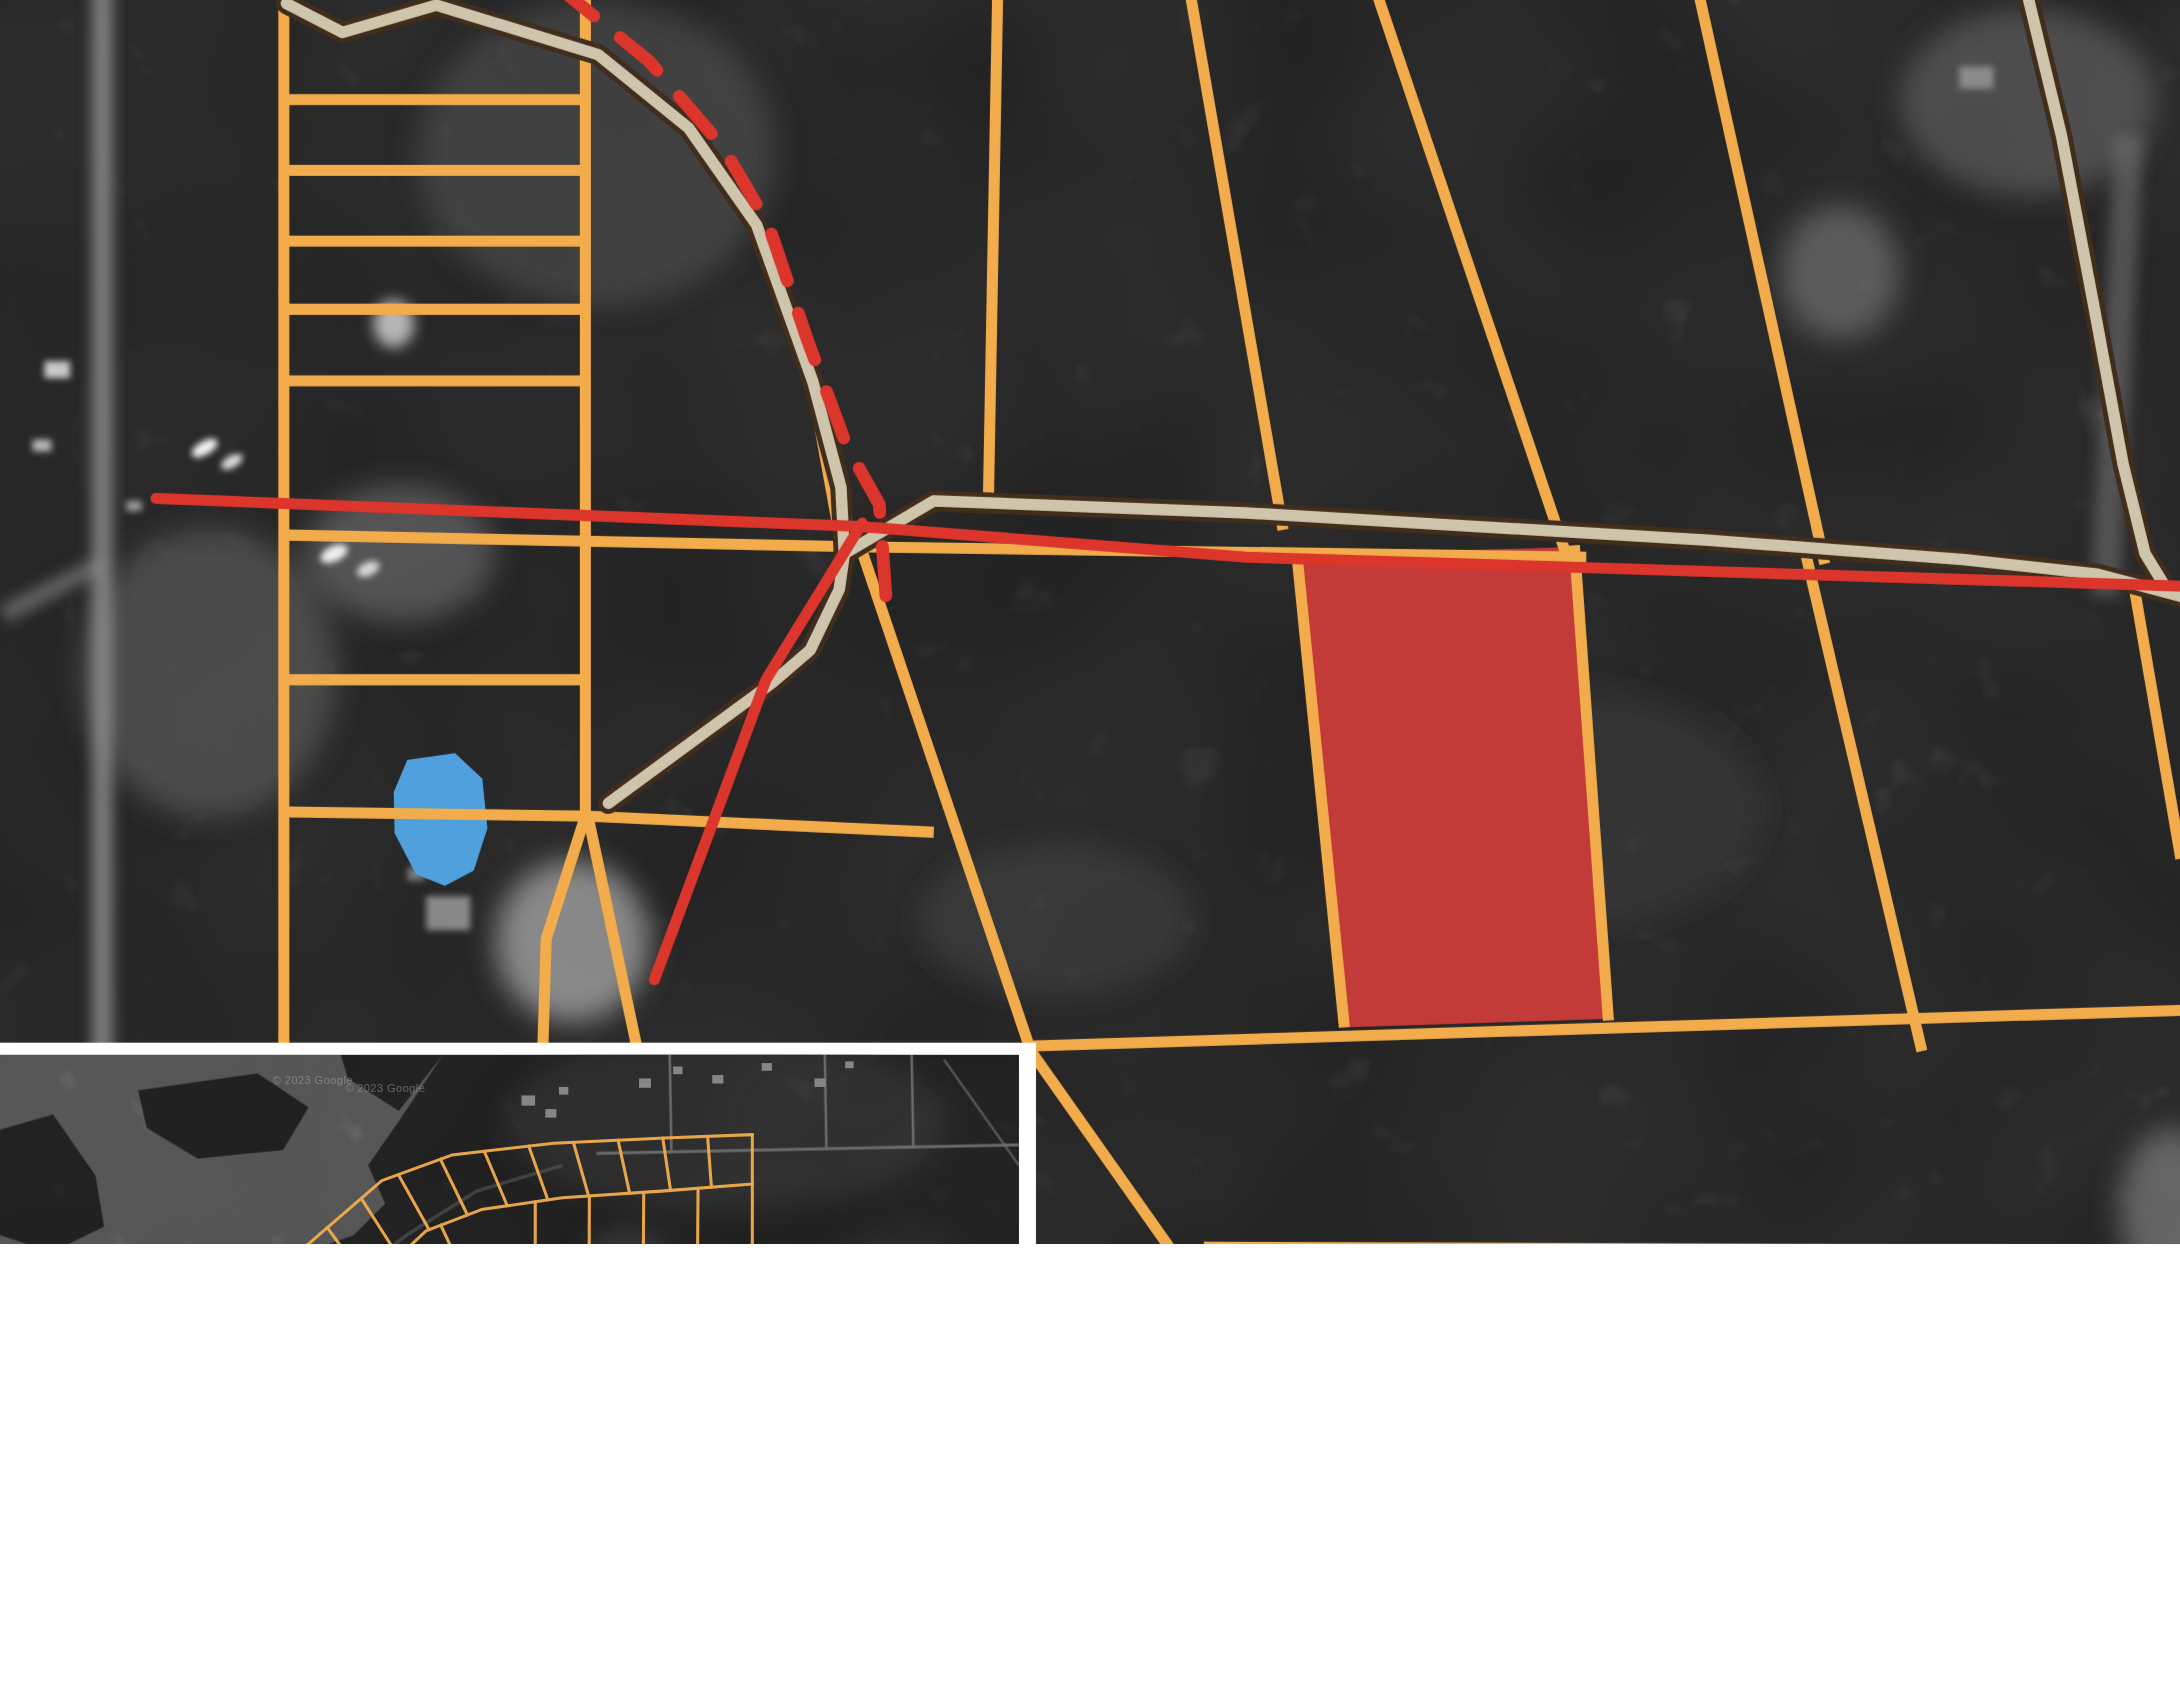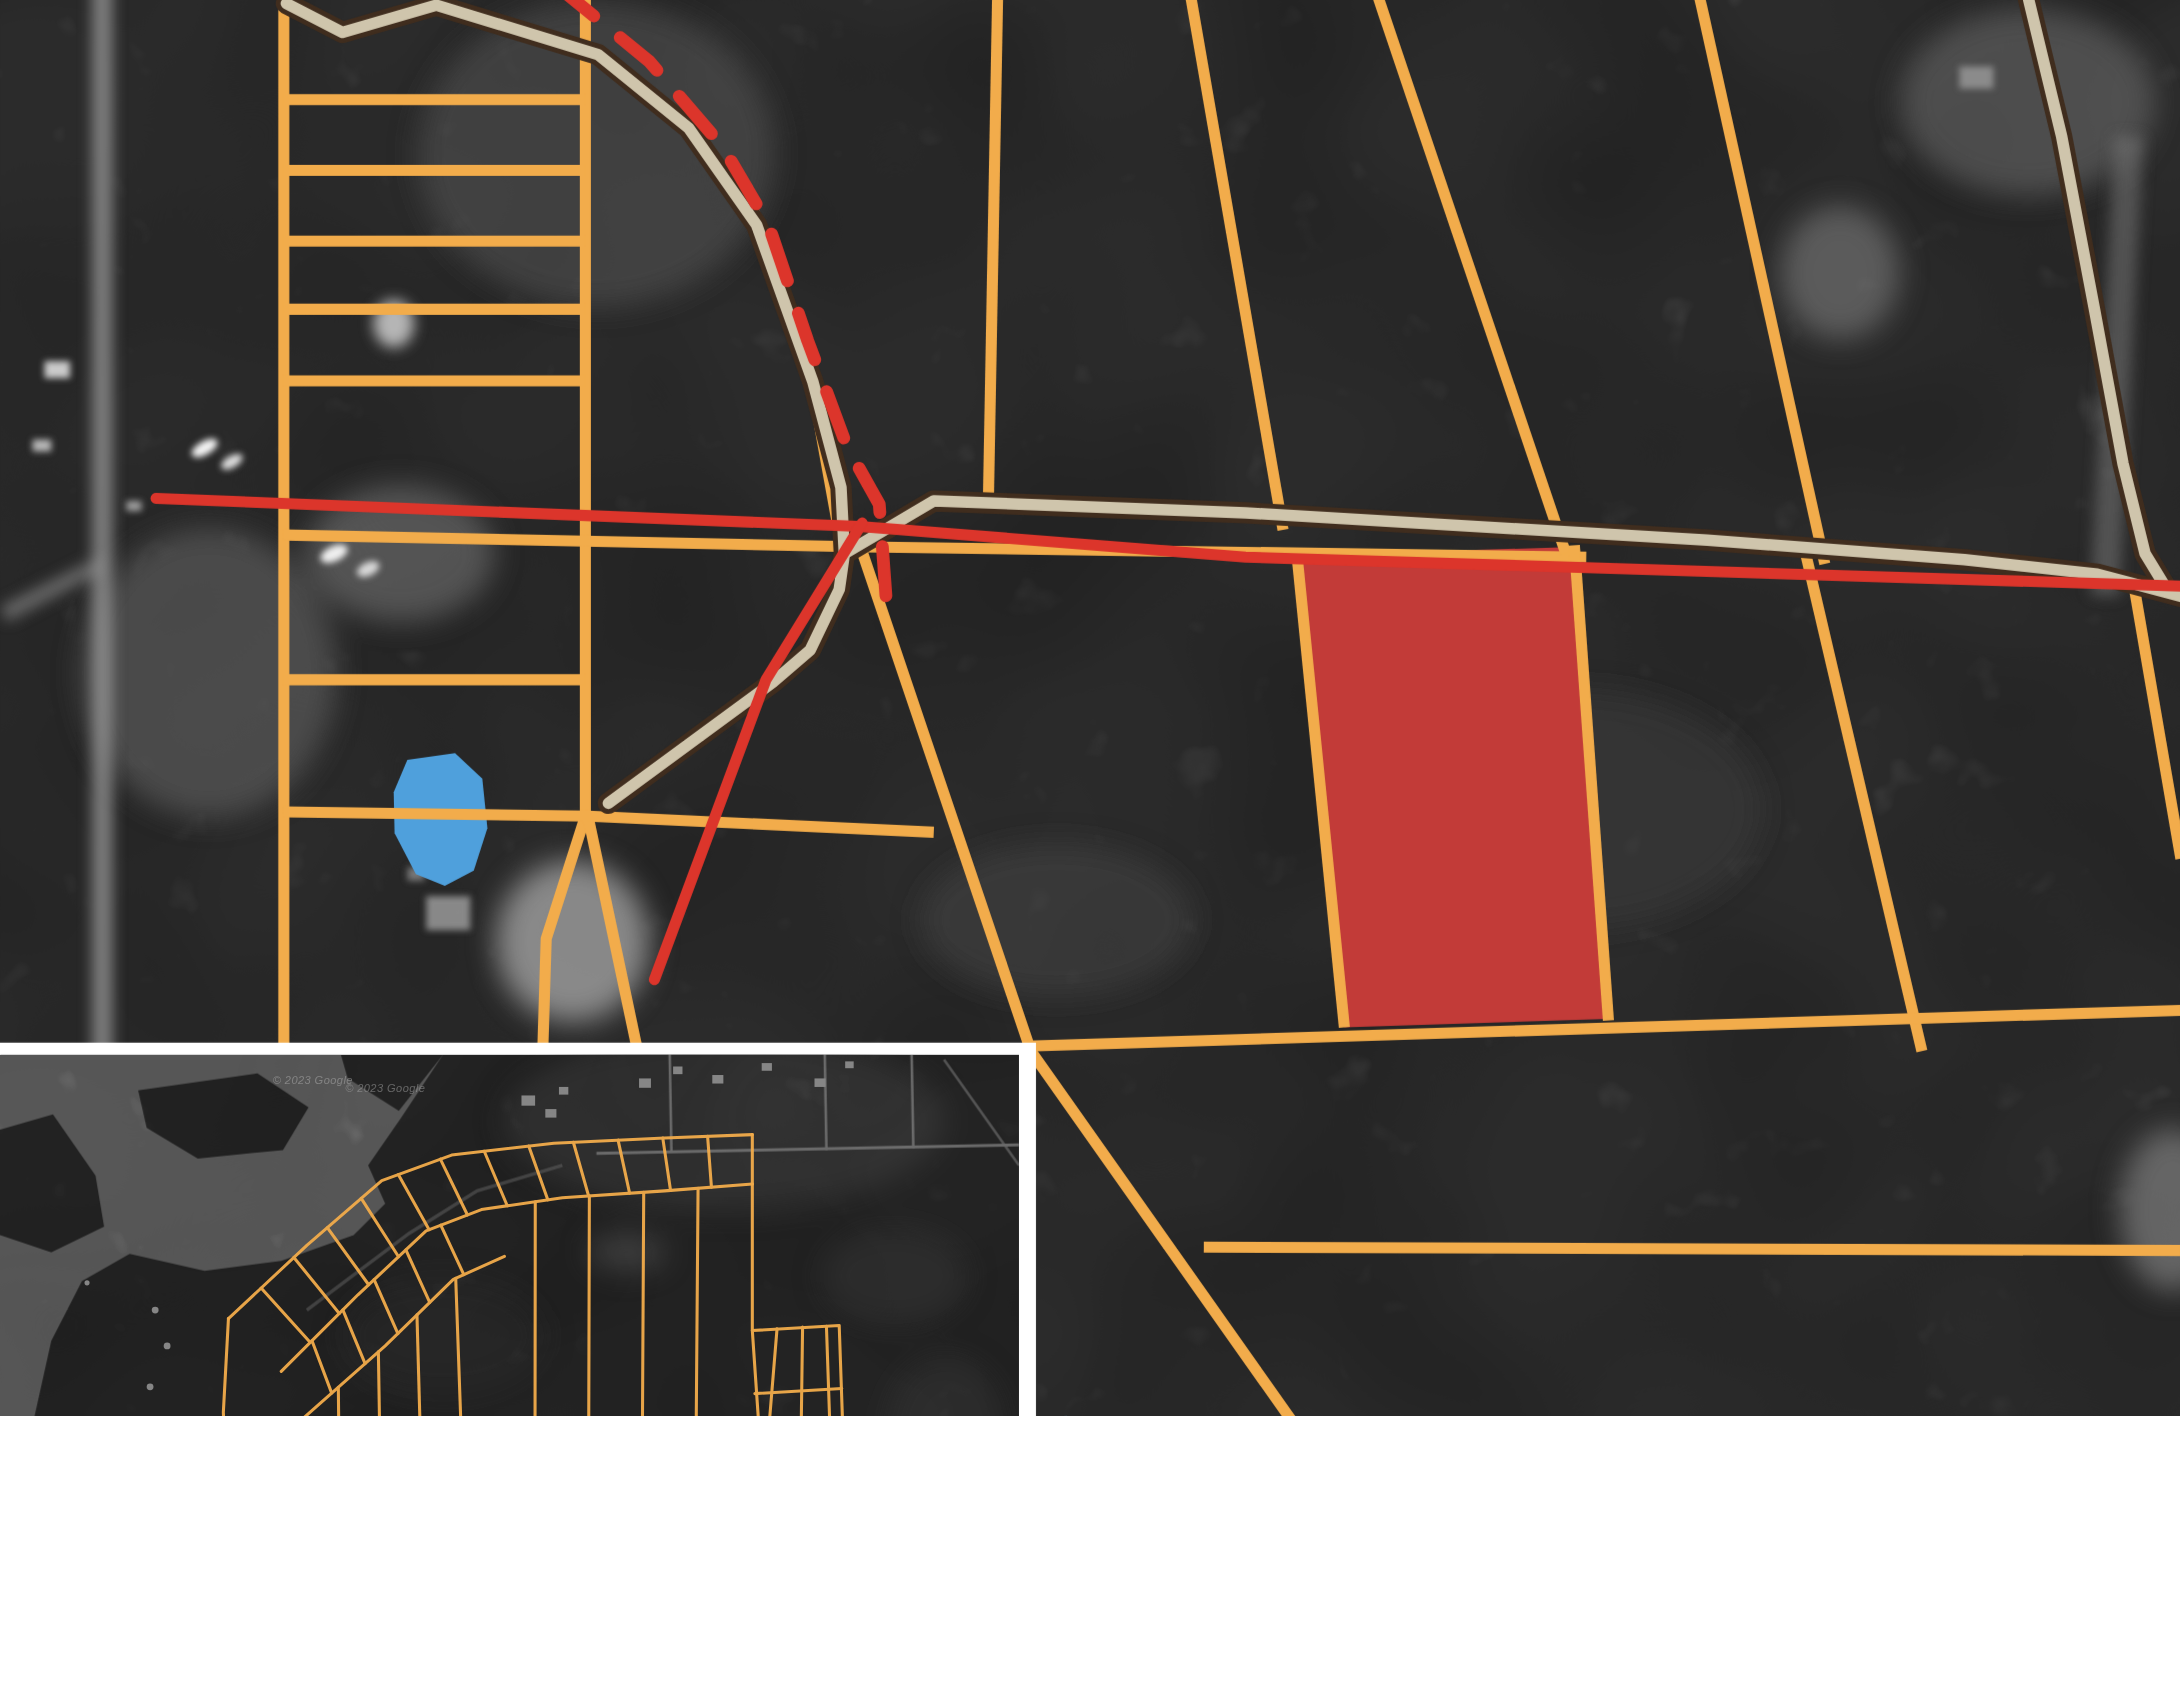--- a/index.html
+++ b/index.html
@@ -1,17 +1,17 @@
 <!DOCTYPE html>
 <html style="--aerial_base: #303030; --parcel_line: #F2AC4B; --road_casing: #402D1E; --road_fill: #CFC5AC; --red_line: #DC352B; --selected_parcel: #C23B38; --water: #4FA0DC; --inset_frame: #FFFFFF; --inset_land: #282828; --inset_water: #8B8B8B;font-size:13.6px"><head>
 <meta charset="utf-8">
 <style>
   html,body{margin:0;padding:0;background:#ffffff;}
-  .viewport{position:relative;width:2181px;height:1416px;overflow:hidden;background:var(--aerial_base,#303030);
-            font-family:"Liberation Sans",sans-serif;font-style:italic;}
+  .viewport{position:relative;width:2181px;height:1244px;overflow:hidden;background:var(--aerial_base,#303030);
+            font-family:"Liberation Sans",sans-serif;}
   svg{display:block}
   text.wm{font-family:"Liberation Sans",sans-serif;font-size:13px;letter-spacing:.5px;}
 </style>
 </head>
 <body>
 
 <div class="viewport">
 <svg width="2181" height="1696" viewBox="0 0 2560 1991" xmlns="http://www.w3.org/2000/svg">
   <defs>
     <filter id="blur8">

